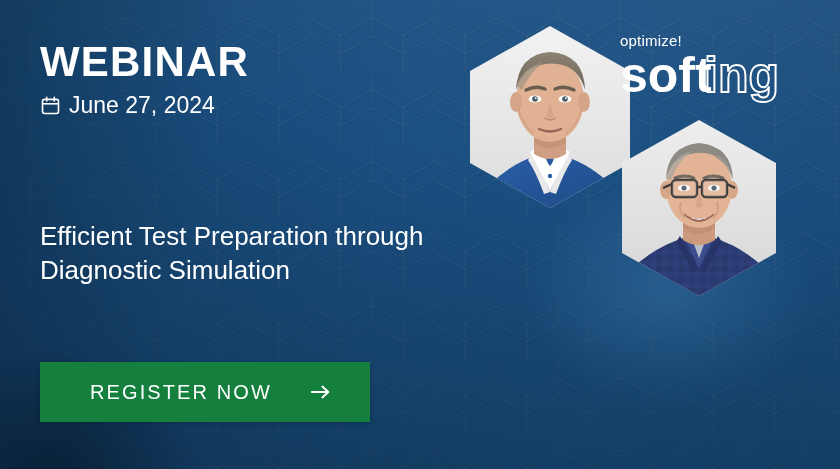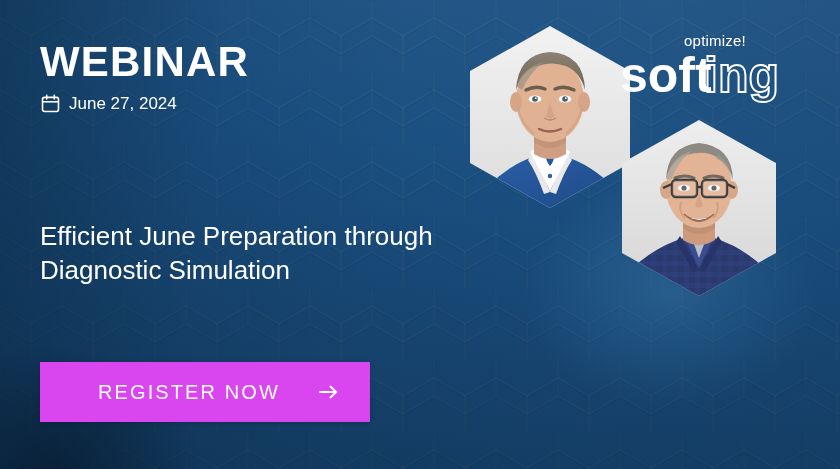--- a/index.html
+++ b/index.html
@@ -36,48 +36,48 @@
   }
 
   
   .content{position:absolute;inset:0;border-radius:30px;}
   .headline{
     position:absolute;left:40px;top:41px;
     font-size:42px;font-weight:bold;color:#ffffff;letter-spacing:1.2px;line-height:1;
   }
   .metarow{
     position:absolute;left:41px;display:flex;align-items:center;gap:9px;
-    color:#ffffff;font-size:17px;line-height:1;
+    color:#ffffff;font-size:23px;line-height:1;
   }
   .metarow.date{top:94px;}
   .metarow.time{top:132px;}
   .metarow .ico{width:19px;height:19px;display:block;flex:0 0 19px;}
   .subtitle{
     position:absolute;left:40px;top:219px;width:470px;
     color:#ffffff;font-size:26px;line-height:1.32;font-weight:normal;
   }
   .subtitle span{display:block;}
 
   .cta{
     position:absolute;left:40px;top:362px;width:330px;height:60px;
-    background:#d946ef;border:0;padding:8px;cursor:pointer;
+    background:#15803d;border:0;padding:0;cursor:pointer;
     display:flex;align-items:center;
     box-shadow:0 1px 4px rgba(4,22,38,0.30);
   }
   .cta .label{
     color:#ffffff;font-size:20px;letter-spacing:2.1px;margin-left:50px;line-height:1;
   }
   .cta .arrow{margin-left:38px;display:block;width:22px;height:20px;}
 
   
   .portrait{position:absolute;}
   .portrait svg{display:block;}
 
   
-  .logo{position:absolute;right:24px;top:33px;text-align:center;}
+  .logo{position:absolute;right:24px;top:33px;text-align:left;}
   .logo .optimize{
     color:#ffffff;font-size:15px;line-height:1;letter-spacing:.2px;
     margin:0 6px 1px 0;
   }
   .logo .wordmark{display:block;}
 </style>
 </head>
 <body>
 
 <div class="banner">
@@ -249,21 +249,21 @@
       <svg class="ico" viewBox="0 0 20 20" xmlns="http://www.w3.org/2000/svg">
         <rect x="1.6" y="3.6" width="16.8" height="14.8" rx="2" fill="none" stroke="#ffffff" stroke-width="1.7"></rect>
         <path d="M1.6 8.2 H18.4" stroke="#ffffff" stroke-width="1.7"></path>
         <path d="M6 1.4 V5.2 M14 1.4 V5.2" stroke="#ffffff" stroke-width="1.7" stroke-linecap="round"></path>
       </svg>
       <span>June 27, 2024</span>
     </div>
 
 
     <div class="subtitle">
-      <span>Efficient June Preparation through</span>
+      <span>Efficient Test Preparation through</span>
       <span>Diagnostic Simulation</span>
     </div>
 
     <button class="cta">
       <span class="label">REGISTER NOW</span>
       <svg class="arrow" viewBox="0 0 24 20" xmlns="http://www.w3.org/2000/svg">
         <path d="M2 10 H20" stroke="#ffffff" stroke-width="2" stroke-linecap="round"></path>
         <path d="M13.5 4 L20 10 L13.5 16" fill="none" stroke="#ffffff" stroke-width="2" stroke-linecap="round" stroke-linejoin="round"></path>
       </svg>
     </button>

